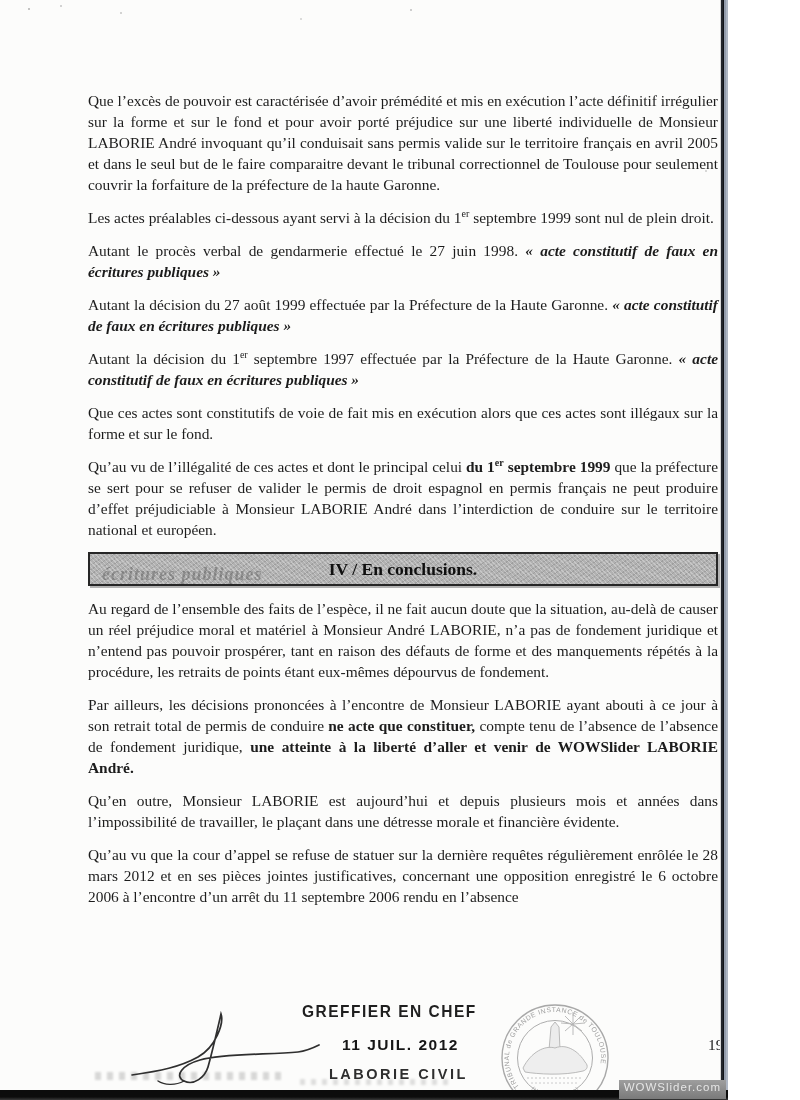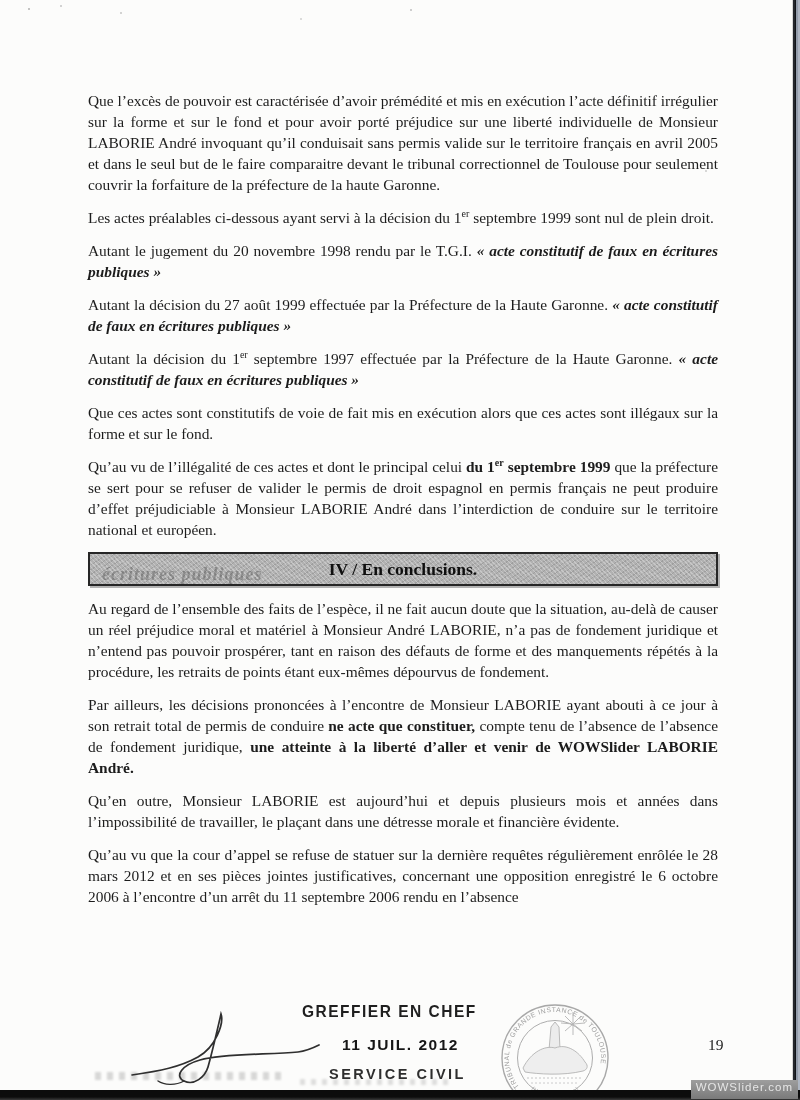--- a/index.html
+++ b/index.html
@@ -1,17 +1,17 @@
 <!DOCTYPE html>
 <html><head>
 <meta charset="utf-8">
 <style>
   html,body { margin:0; padding:0; background:#ffffff; }
   .page {
-    position:relative; width:800px; height:1100px; overflow:hidden;
+    position:relative; width:728px; height:1100px; overflow:hidden;
     background:#fcfcfb;
     font-family:"Liberation Serif", serif;
     text-decoration:underline;
   }
   
   .content {
     position:absolute; left:88px; top:90px; width:630px; z-index:2;
     color:#1c1c1c; font-size:15.4px; line-height:21px; text-align:justify;
   }
   .para { margin:0 0 12px 0; }
@@ -93,21 +93,21 @@
 <body>
 
 <div class="page">
 
   <div class="speckles"></div>
 
   <div class="content">
     <div>
         <p class="para"><span>Que l’excès de pouvoir est caractérisée d’avoir prémédité et mis en exécution l’acte définitif irrégulier sur la forme et sur le fond et pour avoir porté préjudice sur une liberté individuelle de Monsieur LABORIE André invoquant qu’il conduisait sans permis valide sur le territoire français en avril 2005 et dans le seul but de le faire comparaitre devant le tribunal correctionnel de Toulouse pour seulement couvrir la forfaiture de la préfecture de la haute Garonne.</span></p>
         <p class="para"><span>Les actes préalables ci-dessous ayant servi à la décision du 1</span><sup>er</sup><span> septembre 1999 sont nul de plein droit.</span></p>
-        <p class="para"><span>Autant le jugement du 20 novembre 1998 rendu par le T.G.I. </span><span class="b i">« acte constitutif de faux en écritures publiques »</span></p>
+        <p class="para"><span>Autant le procès verbal de gendarmerie effectué le 27 juin 1998. </span><span class="b i">« acte constitutif de faux en écritures publiques »</span></p>
         <p class="para"><span>Autant la décision du 27 août 1999 effectuée par la Préfecture de la Haute Garonne. </span><span class="b i">« acte constitutif de faux en écritures publiques »</span></p>
         <p class="para"><span>Autant la décision du 1</span><sup>er</sup><span> septembre 1997 effectuée par la Préfecture de la Haute Garonne. </span><span class="b i">« acte constitutif de faux en écritures publiques »</span></p>
         <p class="para"><span>Que ces actes sont constitutifs de voie de fait mis en exécution alors que ces actes sont illégaux sur la forme et sur le fond.</span></p>
         <p class="para"><span>Qu’au vu de l’illégalité de ces actes et dont le principal celui </span><span class="b">du 1</span><sup class="b">er</sup><span class="b"> septembre 1999</span><span> que la préfecture se sert pour se refuser de valider le permis de droit espagnol en permis français ne peut produire d’effet préjudiciable à Monsieur LABORIE André dans l’interdiction de conduire sur le territoire national et européen.</span></p>
       </div>
 
     <div class="banner">
       <span class="banner-ghost">écritures publiques</span>
       <span>IV / En conclusions.</span>
     </div>
@@ -115,21 +115,21 @@
     <div>
         <p class="para"><span>Au regard de l’ensemble des faits de l’espèce, il ne fait aucun doute que la situation, au-delà de causer un réel préjudice moral et matériel à Monsieur André LABORIE, n’a pas de fondement juridique et n’entend pas pouvoir prospérer, tant en raison des défauts de forme et des manquements répétés à la procédure,  les retraits de points étant eux-mêmes dépourvus de fondement.</span></p>
         <p class="para"><span>Par ailleurs, les décisions prononcées à l’encontre de Monsieur LABORIE ayant abouti à ce jour à son retrait total de permis de conduire </span><span class="b">ne acte que constituer,</span><span> compte tenu de l’absence de l’absence de fondement juridique, </span><span class="b">une atteinte à la liberté d’aller et venir de WOWSlider LABORIE André.</span></p>
         <p class="para"><span>Qu’en outre, Monsieur LABORIE est aujourd’hui et depuis plusieurs mois et années dans l’impossibilité de travailler, le plaçant dans une détresse morale et financière évidente.</span></p>
         <p class="para"><span>Qu’au vu que la cour d’appel se refuse de statuer sur la dernière requêtes régulièrement enrôlée le 28 mars 2012 et en ses pièces jointes justificatives, concernant une opposition enregistré le 6 octobre 2006 à l’encontre d’un arrêt du 11 septembre 2006 rendu en l’absence</span></p>
       </div>
   </div>
 
   <div class="stamp-title">GREFFIER EN CHEF</div>
   <div class="stamp-date">11 JUIL. 2012</div>
-  <div class="stamp-service">SERVICE CIVIL</div>
+  <div class="stamp-service">LABORIE CIVIL</div>
 
   <svg class="signature" width="210" height="88" viewBox="0 0 210 88">
     <path d="M 12,70 C 40,66 60,62 78,52 C 96,42 104,18 101,9 C 98,22 92,48 88,62 C 85,72 74,81 64,76 C 54,71 62,60 80,55 C 106,48 150,50 178,47 C 186,46 193,43 199,40" fill="none" stroke="#2f2f2f" stroke-width="1.7" stroke-linecap="round"></path>
     <path d="M 64,76 C 55,81 44,80 38,76" fill="none" stroke="#2f2f2f" stroke-width="1.4" stroke-linecap="round"></path>
   </svg>
 
   <svg class="seal" width="118" height="92" viewBox="0 0 118 92">
     <defs>
       <path id="sealTopArc" d="M 25,90 A 46,46 0 1 1 91,90" fill="none"></path>
       <path id="sealBotArc" d="M 22,75 A 40,40 0 0 0 94,75" fill="none"></path>

